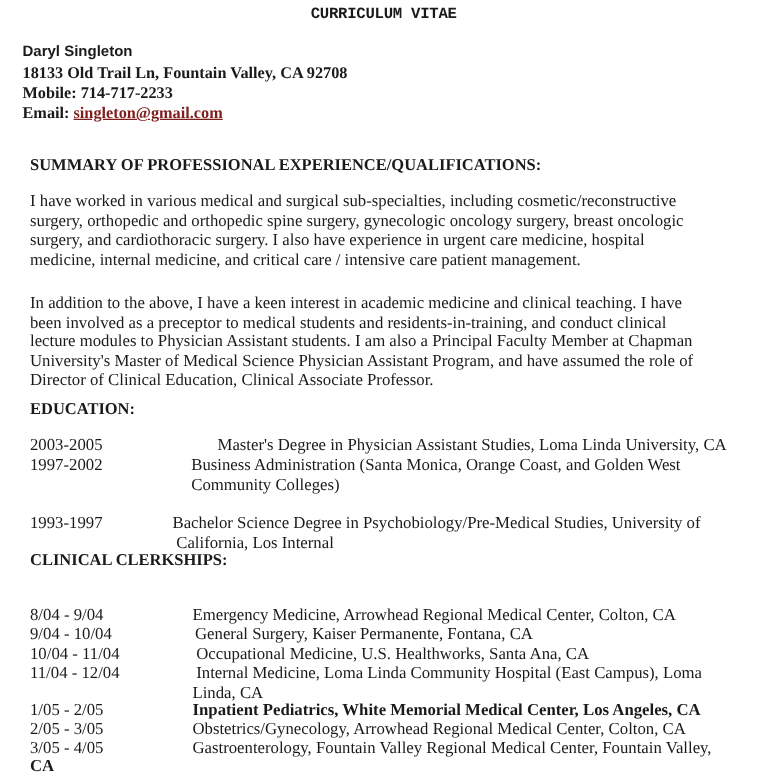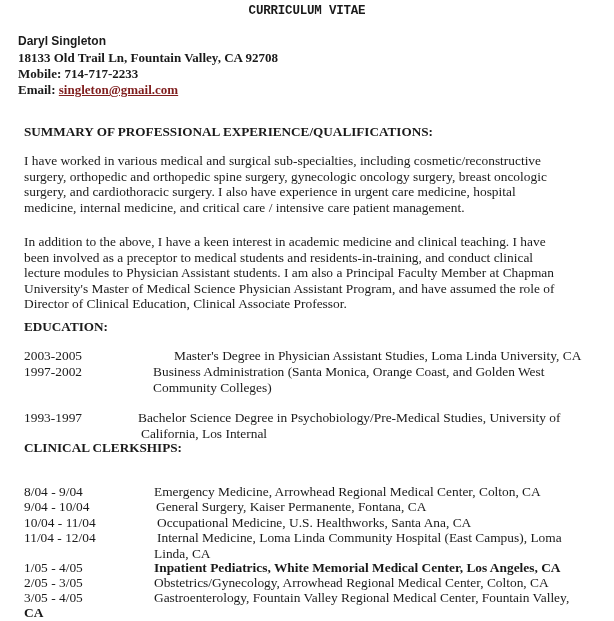--- a/index.html
+++ b/index.html
@@ -107,21 +107,21 @@
     </span>
   </div>
   <div class="row" style="top:530px;">
     <span class="date">11/04 - 12/04</span>
     <span class="desc" style="left:130px;">
       <span class="ln" style="padding-left:3px;">Internal Medicine, Loma Linda Community Hospital (East Campus), Loma</span>
       <span class="ln">Linda, CA</span>
     </span>
   </div>
   <div class="row" style="top:560px;">
-    <span class="date">1/05 - 4/05</span>
+    <span class="date">1/05 - 2/05</span>
     <span class="desc" style="left:130px;font-weight:bold;">
       <span class="ln">Inpatient Pediatrics, White Memorial Medical Center, Los Angeles, CA</span>
     </span>
   </div>
   <div class="row" style="top:575px;">
     <span class="date">2/05 - 3/05</span>
     <span class="desc" style="left:130px;">
       <span class="ln">Obstetrics/Gynecology, Arrowhead Regional Medical Center, Colton, CA</span>
     </span>
   </div>

